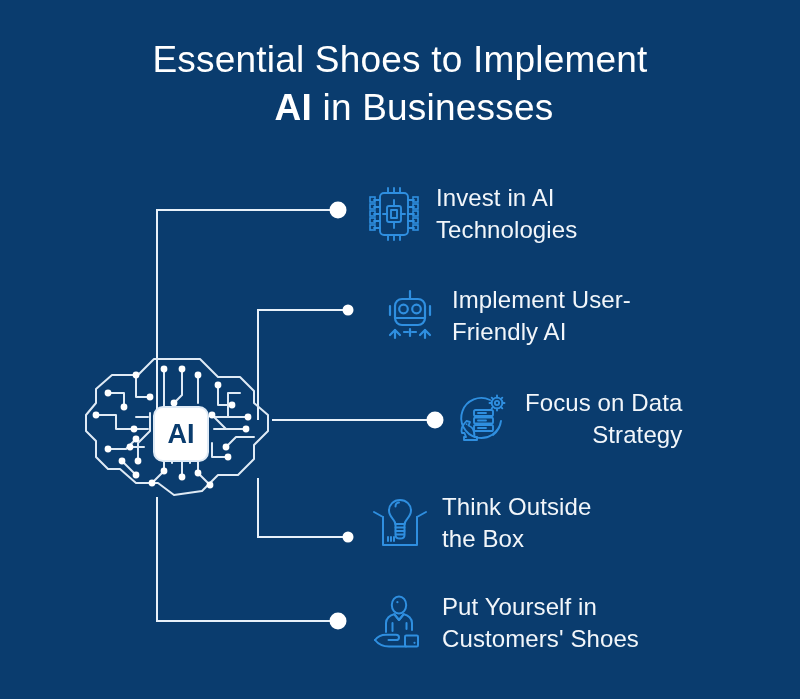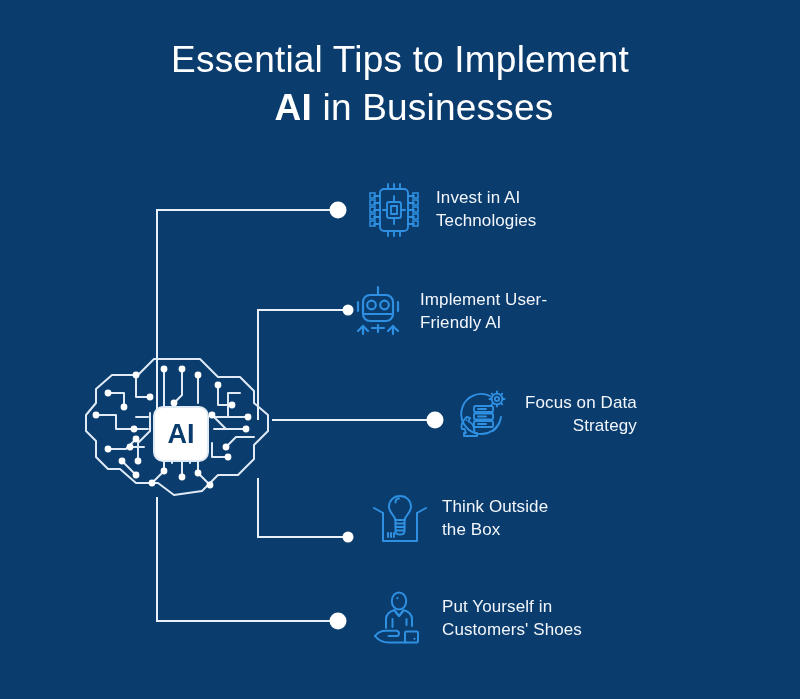--- a/index.html
+++ b/index.html
@@ -71,41 +71,41 @@
     align-items: center;
   }
   .tip-icon {
     flex: 0 0 auto;
     width: 56px;
     height: 56px;
     display: block;
   }
   .tip-label {
     margin-left: 14px;
-    font-size: 17px;
+    font-size: 24px;
     font-weight: 400;
     color: #f2f6fa;
     line-height: 1.33;
     white-space: pre-line;
     letter-spacing: 0.1px;
   }
 
   #tip-0 { left: 366px; top: 182px; }
-  #tip-1 { left: 350px; top: 284px; }
+  #tip-1 { left: 382px; top: 284px; }
   #tip-2 { left: 455px; top: 387px; text-align: right; }
   #tip-3 { left: 372px; top: 491px; }
   #tip-4 { left: 372px; top: 591px; }
 </style>
 </head>
 <body>
 
 <div id="infographic">
 
   <div class="title-block">
-    <span class="title-line">Essential Tips to Implement</span>
+    <span class="title-line">Essential Shoes to Implement</span>
     <span class="title-line second"><span class="title-strong">AI</span><span> in Businesses</span></span>
   </div>
 
   <svg id="connector-layer" viewBox="0 0 800 699" width="800" height="699" xmlns="http://www.w3.org/2000/svg">
     <g fill="none" stroke="#e8f1fa" stroke-width="2" stroke-linecap="butt">
 
       <path d="M157 438 L157 210 L338 210"></path>
 
       <path d="M258 420 L258 310 L348 310"></path>
 

